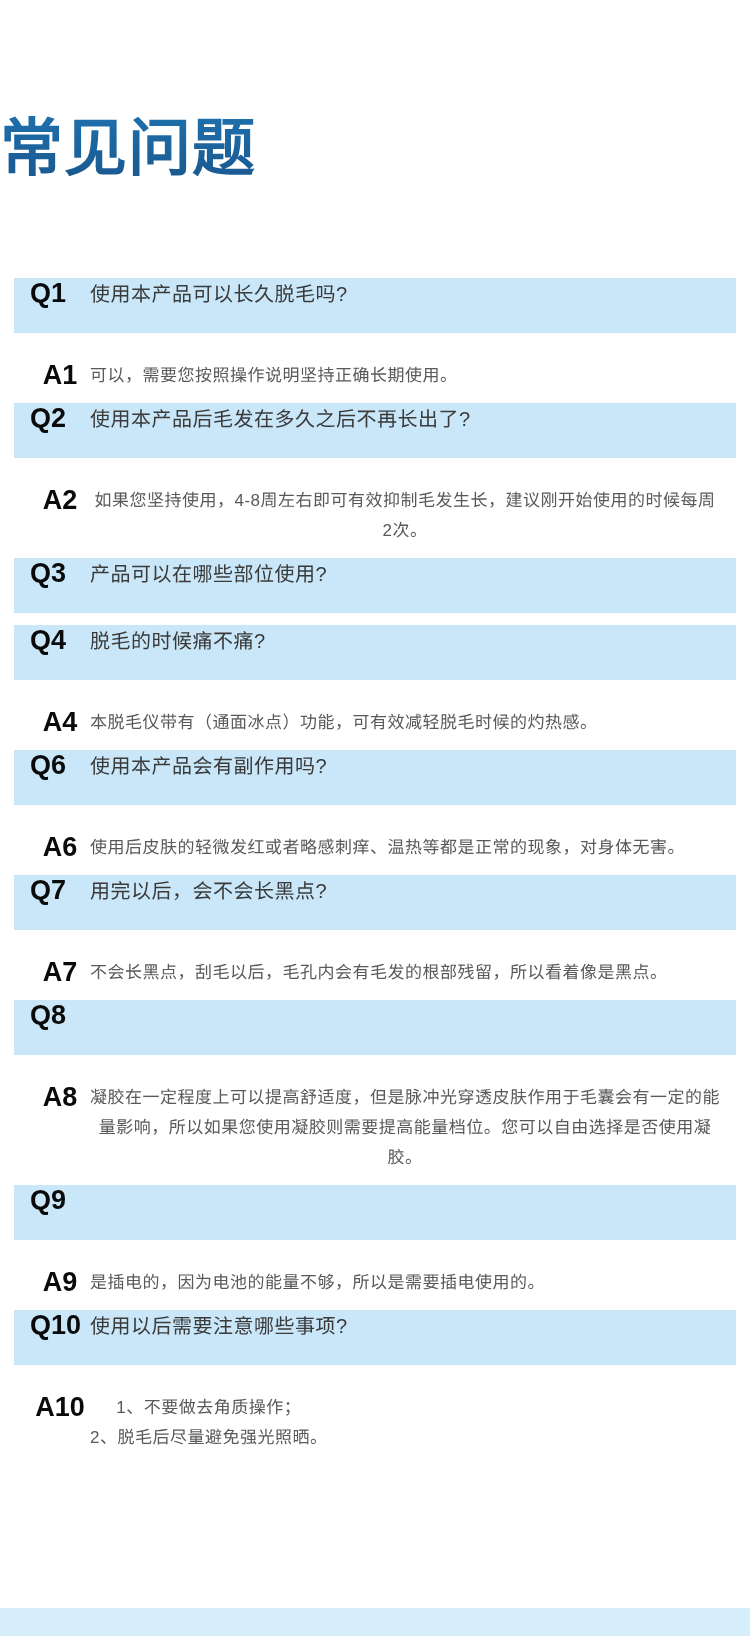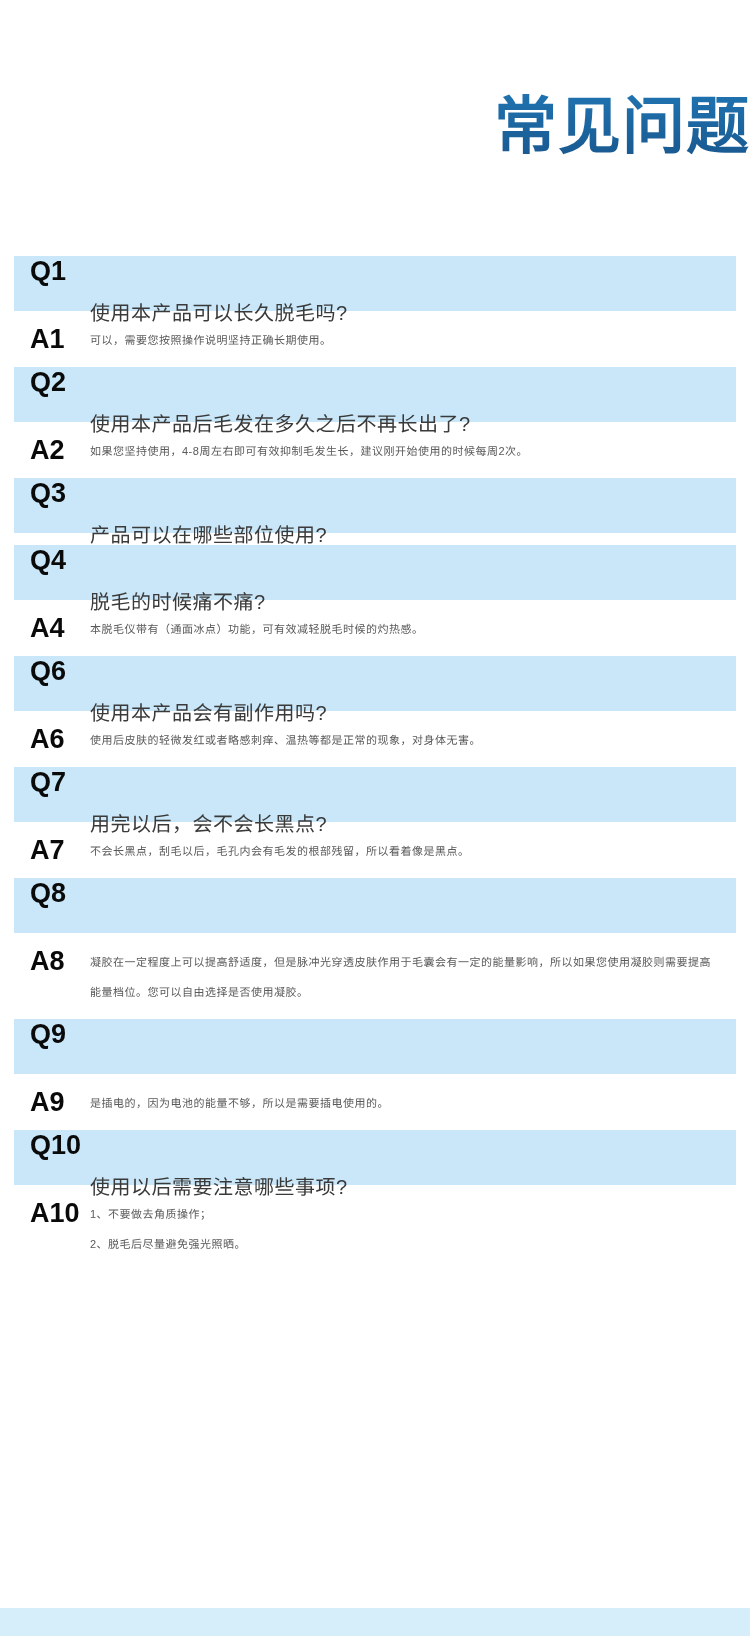--- a/index.html
+++ b/index.html
@@ -19,22 +19,22 @@
     font-family:"Liberation Sans","DejaVu Sans",sans-serif;
   }
   .page {
     position:relative;
     width:750px;
     height:1636px;
     background:var(--page-bg);
     overflow:hidden;
   }
   .page-title {
-    padding-top:88px;
-    text-align:right;
+    padding-top:110px;
+    text-align:left;
     font-size:63px;
     line-height:76px;
     font-weight:bold;
     letter-spacing:1px;
     background:linear-gradient(180deg, var(--title-gradient-top) 0%, #1f74b2 55%, var(--title-gradient-bottom) 100%);
     -webkit-background-clip:text;
     background-clip:text;
     color:transparent;
   }
   .faq-list {
@@ -54,30 +54,30 @@
     width:60px;
     font-weight:bold;
     font-size:27px;
     color:var(--label-color);
     font-family:"Liberation Sans","DejaVu Sans",sans-serif;
   }
   .q-text {
     font-size:20px;
     color:var(--question-text-color);
     letter-spacing:0.5px;
-    margin-top:41px;
   }
   .a-row {
     display:flex;
     align-items:flex-start;
-    padding:13px 16px 0;
+    padding:27px 16px 0;
+    text-align:center;
   }
   .a-label { line-height:30px; }
   .a-text {
-    font-size:11px;
+    font-size:17px;
     line-height:30px;
     color:var(--answer-text-color);
     letter-spacing:0.5px;
     white-space:pre-line;
     padding-top:1px;
   }
   .footer-strip {
     position:absolute;
     left:0; right:0; bottom:0;
     height:28px;

